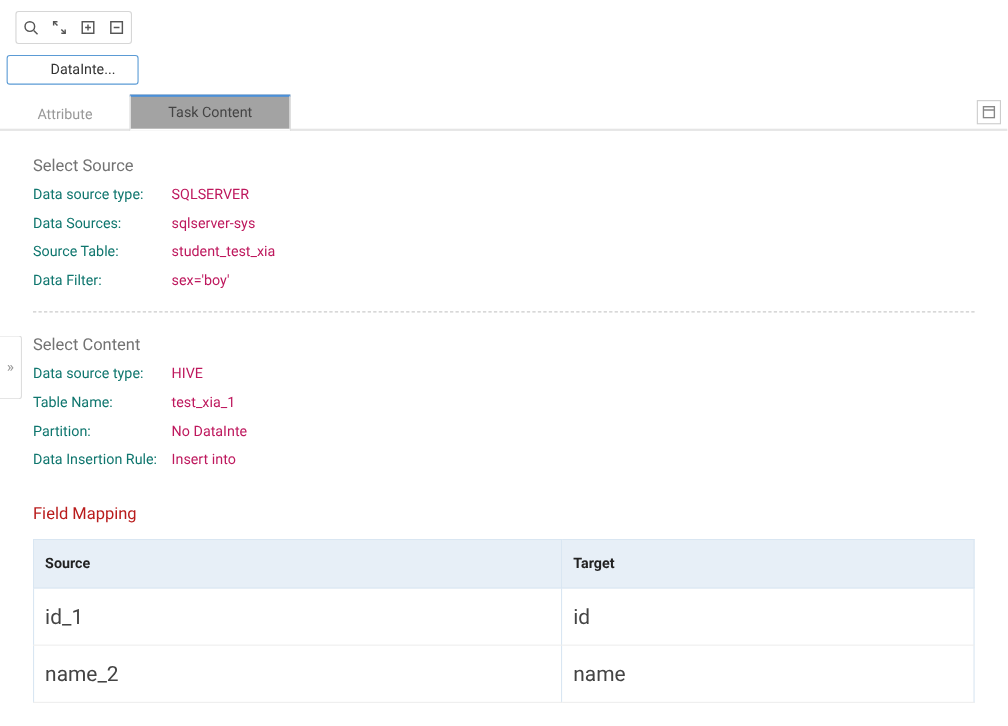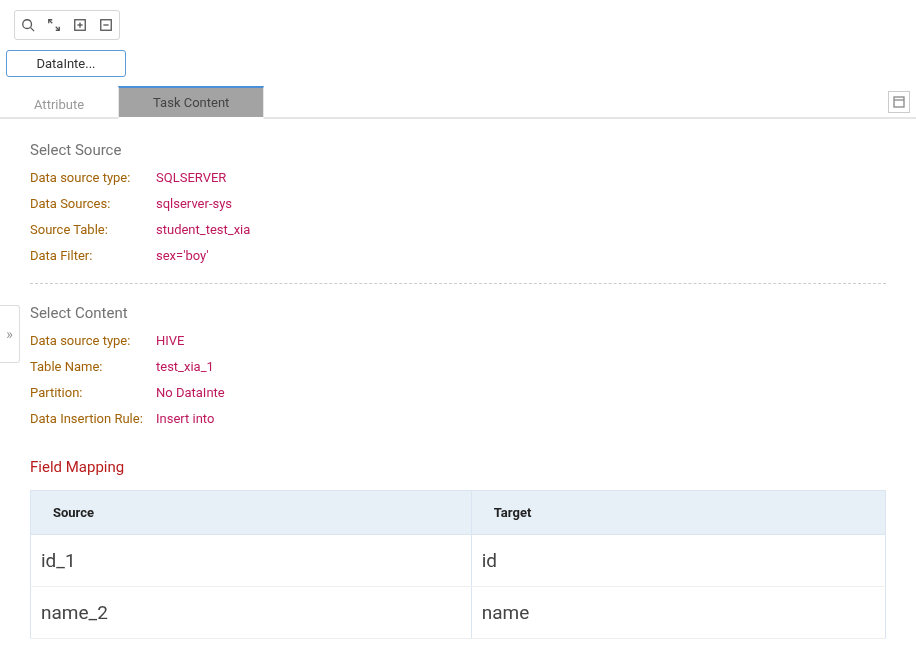--- a/index.html
+++ b/index.html
@@ -49,21 +49,21 @@
     }
     .task-chip {
       display: inline-block;
       border: 1px solid #5b9bd5;
       border-radius: 3px;
       padding: 5px 20px;
       color: #333;
       font-size: 13px;
       cursor: pointer;
       min-width: 120px;
-      text-align: center;
+      text-align: right;
     }
     .tabs-bar {
       border-bottom: 2px solid #e5e5e5;
       display: flex;
       align-items: flex-end;
       position: relative;
       height: 32px;
     }
     .tab {
       padding: 7px 34px;
@@ -109,21 +109,21 @@
       font-weight: 400;
     }
     .kv-row {
       display: flex;
       margin-bottom: 8px;
       font-size: 13px;
       line-height: 18px;
     }
     .kv-label {
       width: 126px;
-      color: #a16207;
+      color: #0f766e;
       flex-shrink: 0;
     }
     .kv-value {
       color: #be185d;
     }
     .divider {
       border: none;
       border-top: 1px dashed #ccc;
       margin: 18px 0 20px 0;
     }
@@ -134,21 +134,21 @@
       margin-bottom: 14px;
     }
     .mapping-table {
       width: 100%;
       border-collapse: collapse;
       border: 1px solid #d9e6f2;
     }
     .mapping-table th {
       background: #e7eff7;
       text-align: left;
-      padding: 14px 22px;
+      padding: 14px 10px;
       font-weight: 700;
       font-size: 13px;
       color: #222;
       border: 1px solid #d9e6f2;
     }
     .mapping-table td {
       padding: 14px 10px;
       font-size: 19px;
       color: #444;
       border: 1px solid #eee;

